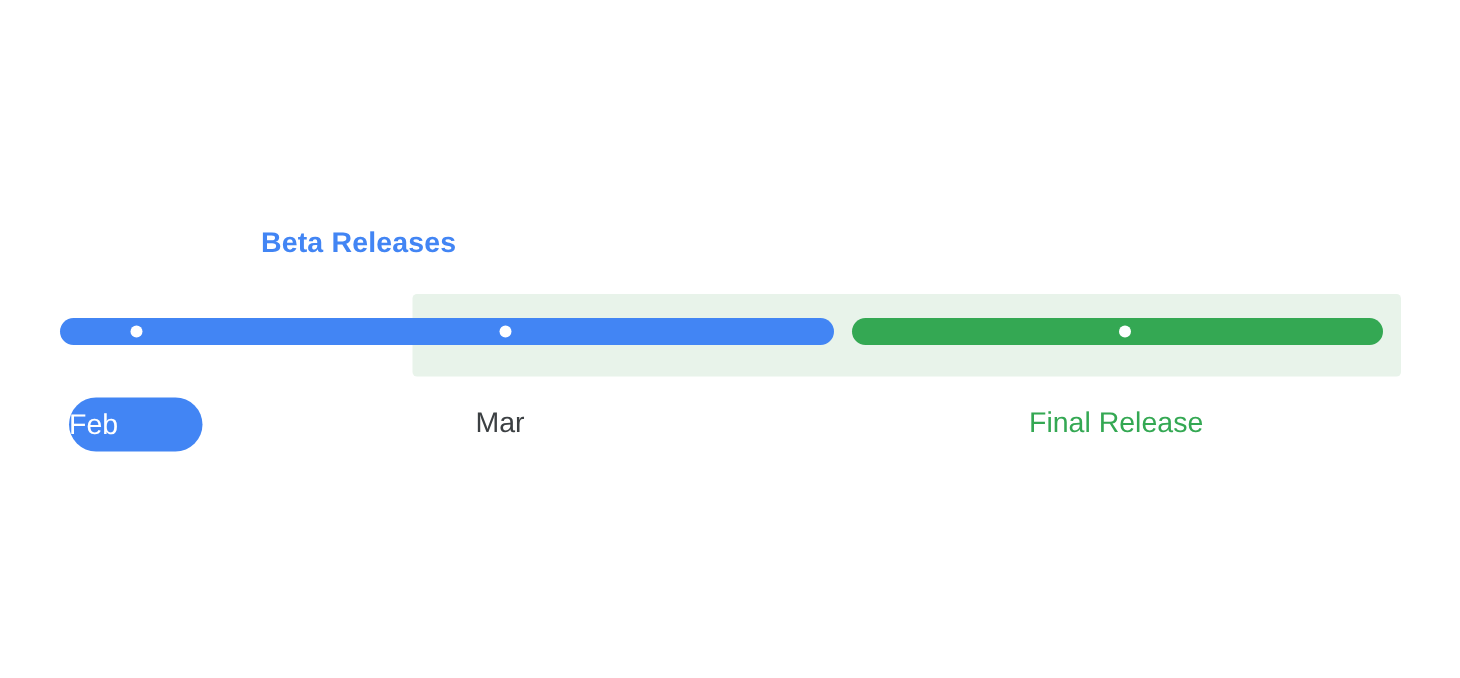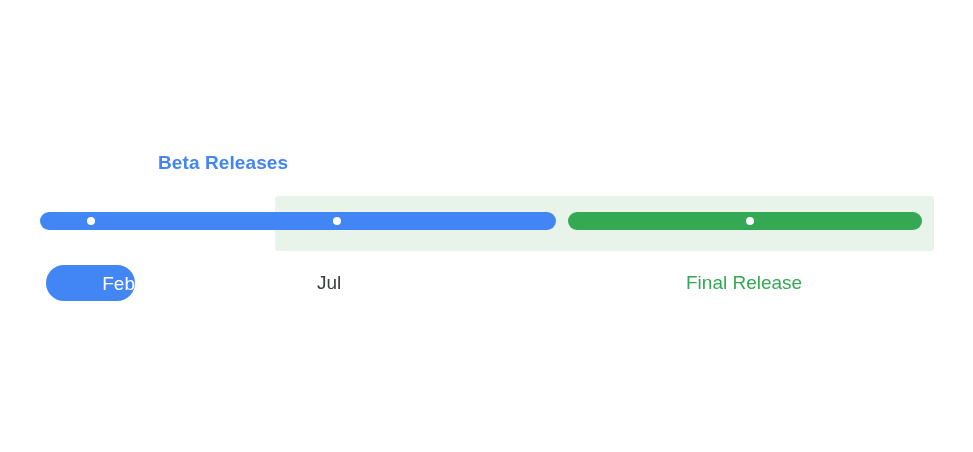--- a/index.html
+++ b/index.html
@@ -25,21 +25,21 @@
   
   .phase-label {
     position: absolute;
     font-size: 19px;
     font-weight: bold;
     letter-spacing: 0.1px;
     white-space: nowrap;
     line-height: 22px;
   }
   #phase-label-beta {
-    left: 158px;
+    left: 174px;
     top: 152px;
     color: #4285F4;
     text-align: center;
   }
   #phase-label-stability {
     left: 502px;
     top: 152px;
     color: #34A853;
   }
 
@@ -89,21 +89,21 @@
   #tick-pill-feb {
     position: absolute;
     left: 46px;
     top: 265px;
     width: 89px;
     height: 36px;
     border-radius: 18px;
     background: #4285F4;
     display: flex;
     align-items: center;
-    justify-content: flex-end;
+    justify-content: flex-start;
   }
   #tick-pill-feb-text {
     color: #ffffff;
     font-size: 19px;
     font-weight: normal;
     line-height: 19px;
   }
 
   .tick-text {
     position: absolute;
@@ -138,17 +138,17 @@
   <div class="track-bar" id="bar-stability"></div>
 
   <div class="milestone-dot" id="milestone-dot-0"></div>
   <div class="milestone-dot" id="milestone-dot-1"></div>
   <div class="milestone-dot" id="milestone-dot-2"></div>
 
   <div id="tick-pill-feb">
     <span id="tick-pill-feb-text">Feb</span>
   </div>
 
-  <div class="tick-text" id="tick-label-mar">Jul</div>
+  <div class="tick-text" id="tick-label-mar">Mar</div>
 
   <div class="tick-text" id="tick-label-final">Final Release</div>
 
 </div>
 
 </body></html>

